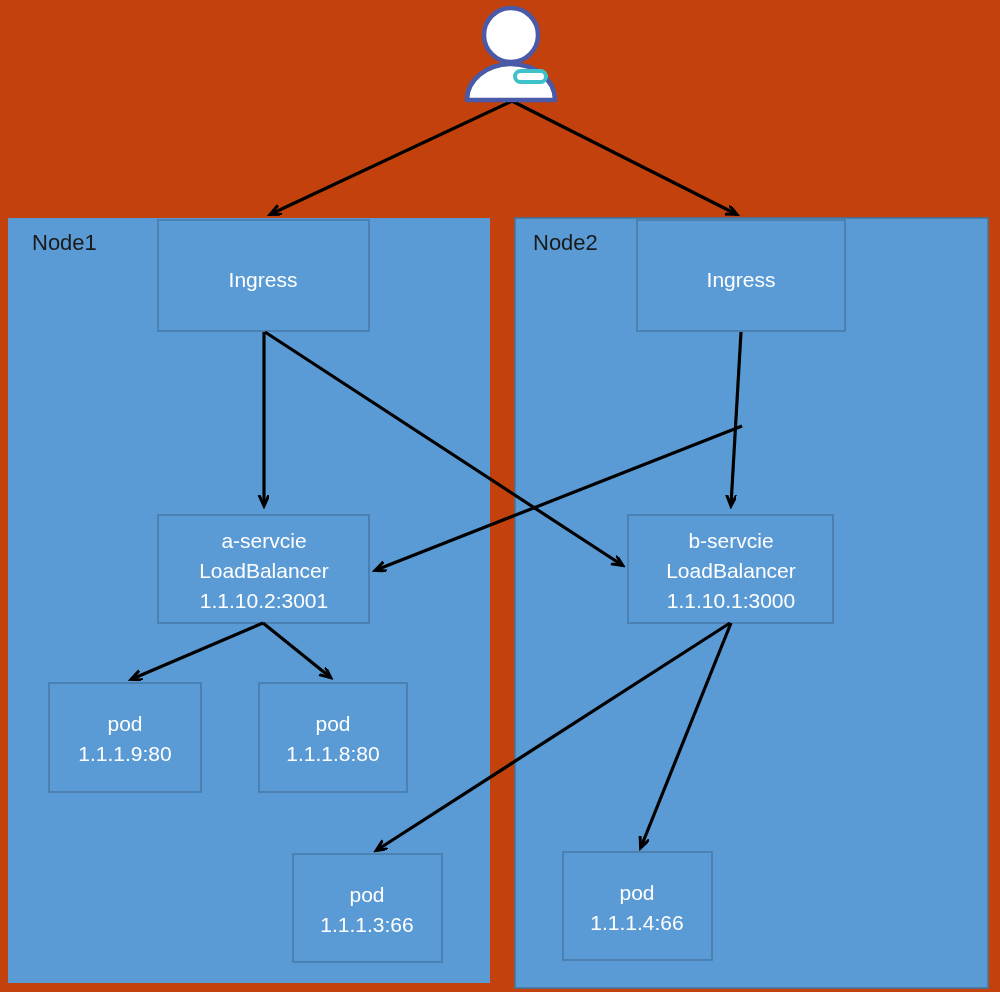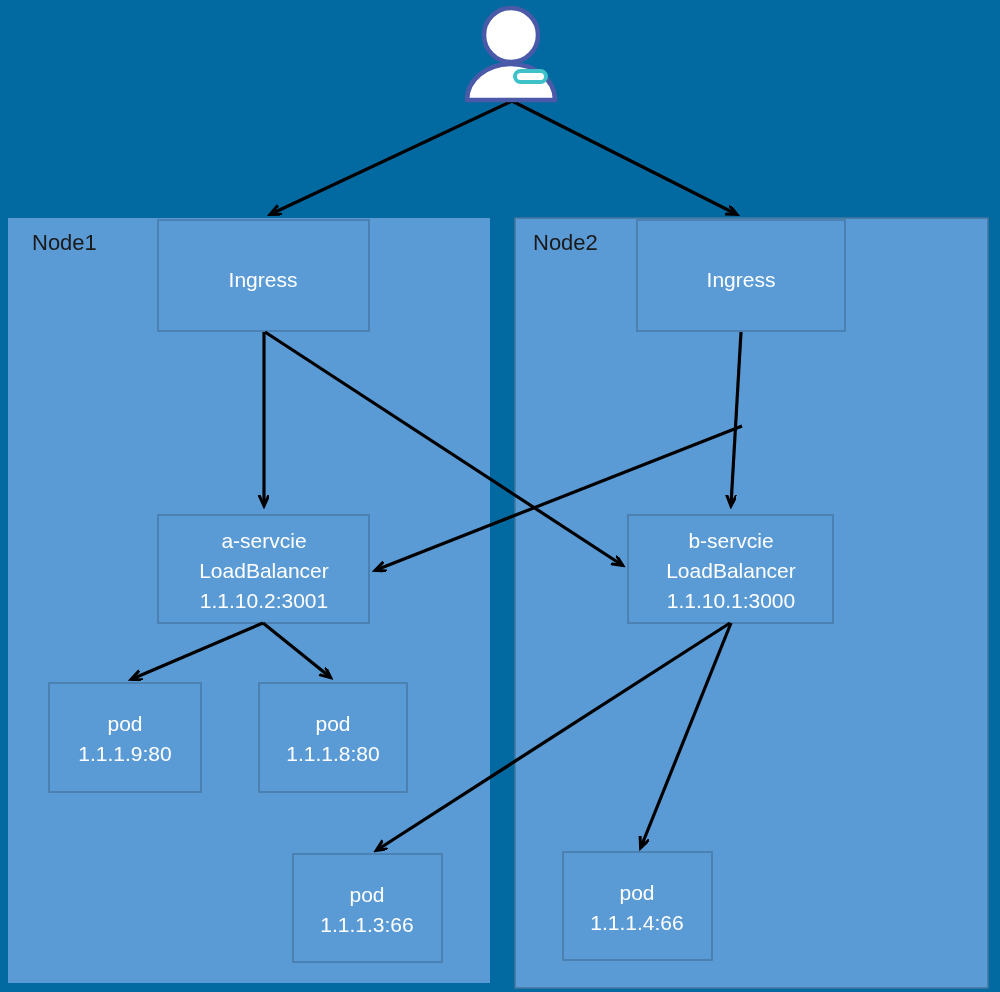--- a/index.html
+++ b/index.html
@@ -10,21 +10,21 @@
   body {
     width: 1000px;
     height: 992px;
     font-family: "Liberation Sans", sans-serif;
     overflow: hidden;
   }
   #stage {
     position: relative;
     width: 1000px;
     height: 992px;
-    background: #0369a1;
+    background: #c2410c;
   }
   #diagram-svg {
     position: absolute;
     left: 0;
     top: 0;
     width: 1000px;
     height: 992px;
   }
   .node-label {
     font-size: 22px;

